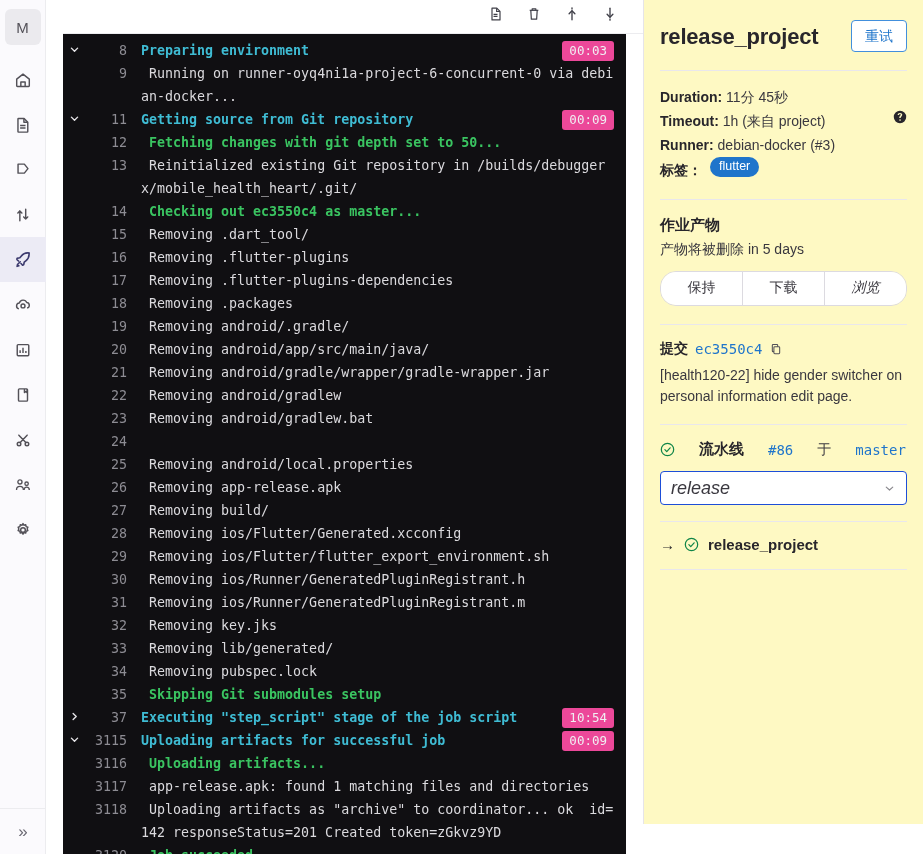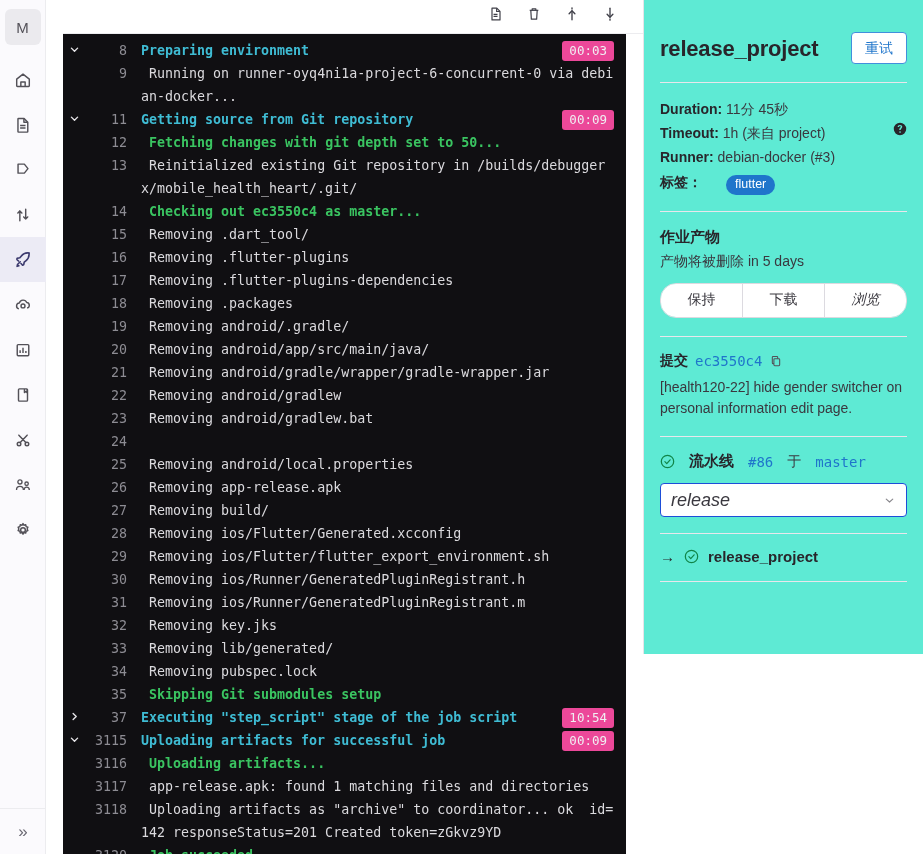--- a/index.html
+++ b/index.html
@@ -122,24 +122,24 @@
     line-height: 17px;
     padding: 1px 7px 2px;
     margin-top: 2px;
     margin-left: 8px;
     font-family: "DejaVu Sans Mono", "Liberation Mono", monospace;
   }
 
   
   .side {
     flex: 0 0 280px;
-    width: 280px; height: 654px;
+    width: 280px; height: 824px;
     border-left: 1px solid #e6e4e9;
-    background: #5eead4;
-    padding: 16px 16px;
+    background: #fef9c3;
+    padding: 4px 16px;
     overflow: hidden;
     font-size: 14px;
     color: #3a383f;
   }
   .side-head {
     display: flex; align-items: flex-start; justify-content: space-between;
     padding-top: 16px;
   }
   .side-title {
     font-size: 22px; font-weight: 700; color: #28262b;
@@ -159,21 +159,21 @@
   }
   .hr { border-top: 1px solid #e9e7ec; margin: 16px 0 0; }
 
   .kv-block { padding-top: 14px; position: relative; }
   .kv { line-height: 24px; font-size: 14px; color: #3a383f; }
   .kv b { font-weight: 700; color: #28262b; }
   .help-icon {
     position: absolute; right: 0; top: 39px;
     width: 14px; height: 14px;
   }
-  .tagrow { display: flex; align-items: flex-end; gap: 24px; line-height: 26px; }
+  .tagrow { display: flex; align-items: flex-start; gap: 8px; line-height: 26px; }
   .tagrow b { font-weight: 700; color: #28262b; font-size: 14px; }
   .badge {
     background: #1f75cb; color: #fff;
     border-radius: 10px;
     padding: 2px 9px 3px;
     font-size: 12.5px;
     line-height: 15px;
   }
 
   .sect-title { font-size: 15px; font-weight: 700; color: #28262b; margin-top: 16px; }
@@ -192,21 +192,21 @@
   .btn-group button:last-child { border-right: none; font-style: italic; }
 
   .commit-row { display: flex; align-items: center; gap: 7px; margin-top: 2px; }
   .commit-row .lbl { font-weight: 700; color: #28262b; font-size: 14px; }
   .commit-row .sha {
     color: #1f75cb; font-size: 14px;
     font-family: "DejaVu Sans Mono", "Liberation Mono", monospace;
   }
   .commit-msg { font-size: 14px; line-height: 21px; color: #3a383f; margin-top: 7px; }
 
-  .pipe-row { display: flex; align-items: center; gap: 14px; margin-top: 2px; font-size: 15px; }
+  .pipe-row { display: flex; align-items: center; gap: 24px; margin-top: 2px; font-size: 15px; }
   .pipe-row .pl { font-weight: 700; color: #28262b; }
   .pipe-row .pid { color: #1f75cb; font-family: "DejaVu Sans Mono","Liberation Mono",monospace; font-size: 14px;}
   .pipe-row .pyu { color: #3a383f; font-size: 14px; }
   .pipe-row .pbr { color: #1f75cb; font-family: "DejaVu Sans Mono","Liberation Mono",monospace; font-size: 14px; }
 
   .select {
     margin-top: 12px;
     height: 34px;
     border: 1px solid #1d4ed8; border-radius: 4px;
     display: flex; align-items: center; justify-content: space-between;

